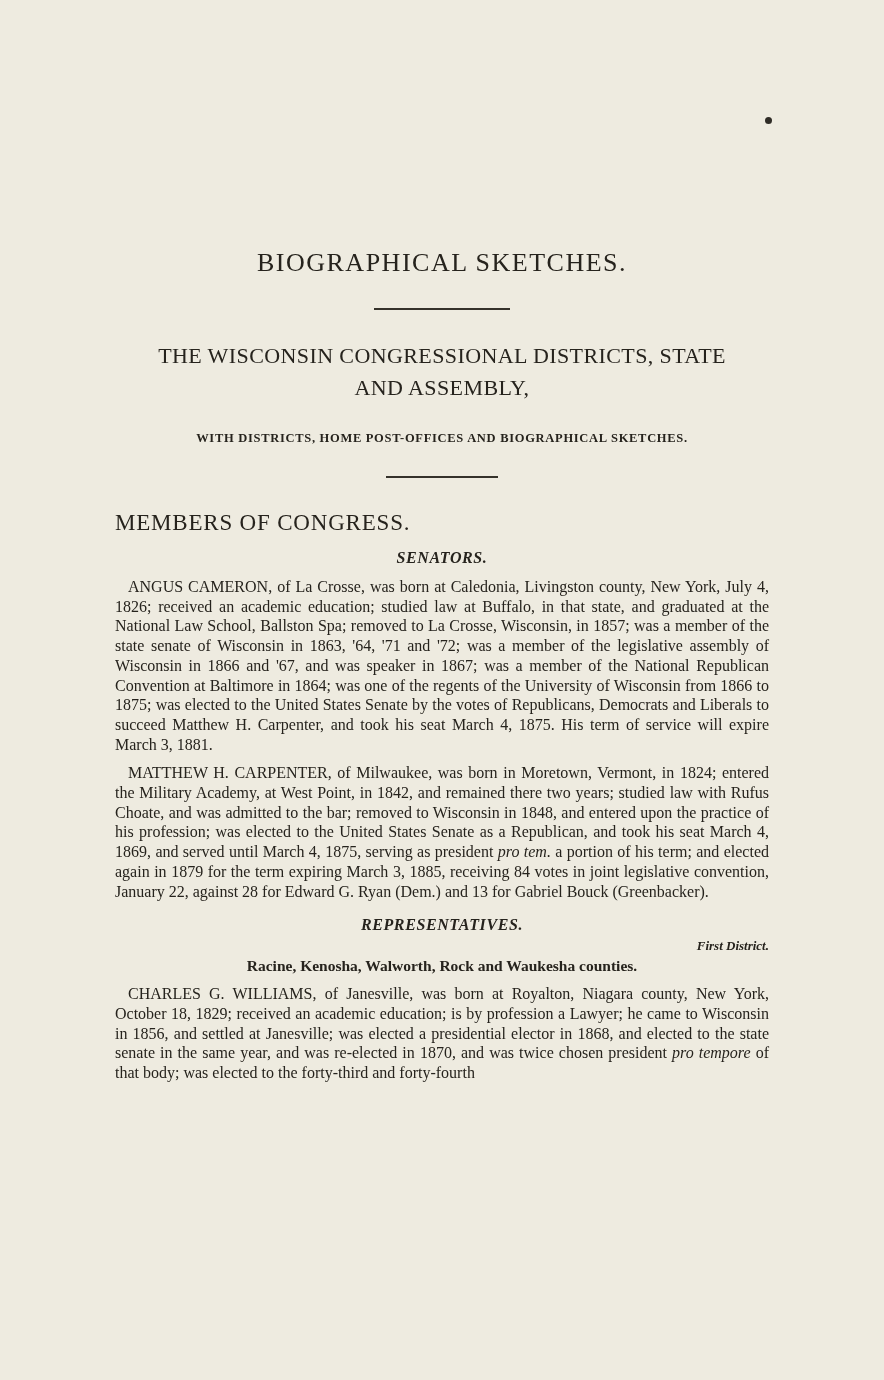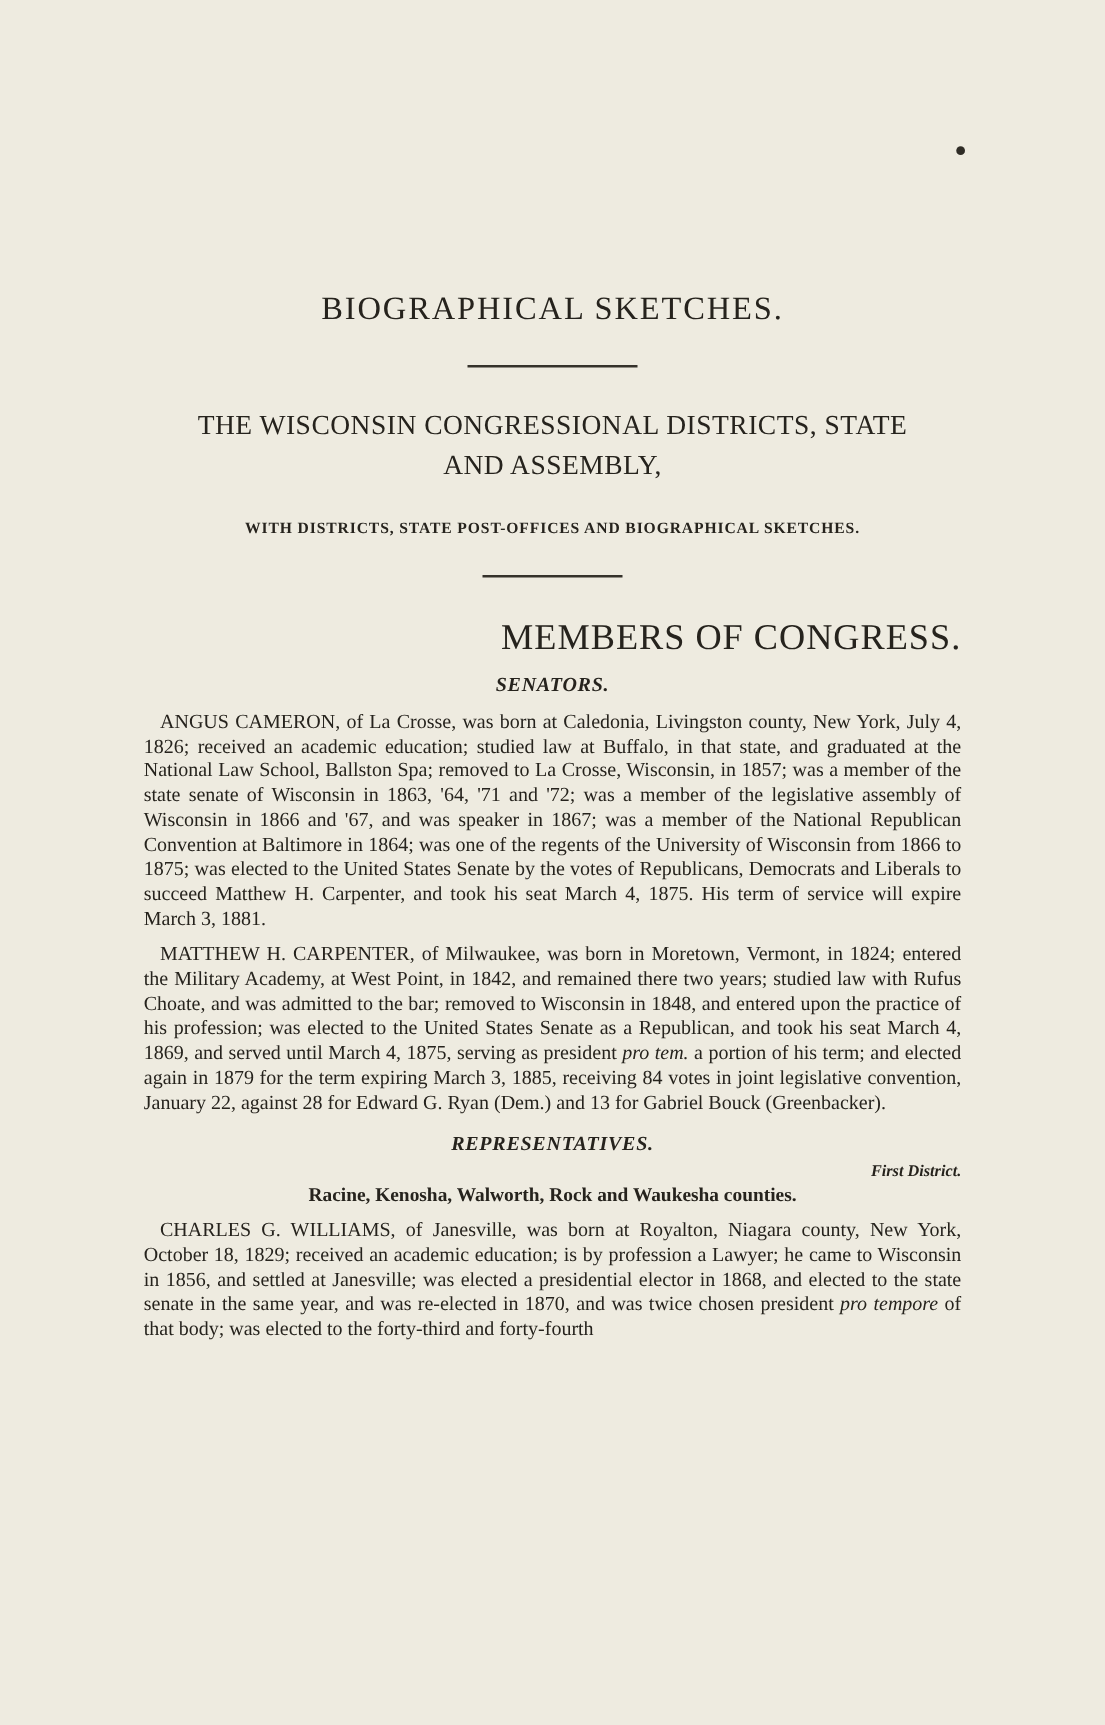--- a/index.html
+++ b/index.html
@@ -28,21 +28,21 @@
     height: 7px;
     border-radius: 50%;
     background: #2f2c26;
   }
   .content {
     width: 654px;
     margin: 0 auto;
     padding-top: 232px;
   }
   .title {
-    margin: 0;
+    margin: 16px;
     text-align: center;
     font-size: 26px;
     font-weight: normal;
     letter-spacing: 1.5px;
   }
   .rule {
     height: 2px;
     background: #35322b;
     margin: 30px auto 0 auto;
   }
@@ -57,22 +57,22 @@
   }
   .subheading {
     margin-top: 27px;
     text-align: center;
     font-size: 12.5px;
     font-weight: bold;
     letter-spacing: 0.7px;
   }
   .members-heading {
     margin: 32px 0 0 0;
-    text-align: right;
-    font-size: 29px;
+    text-align: left;
+    font-size: 23px;
     font-weight: normal;
     letter-spacing: 0.8px;
   }
   .sub-section-heading {
     margin: 13px 0 0 0;
     text-align: center;
     font-size: 16px;
     font-weight: bold;
     font-style: italic;
     letter-spacing: 0.6px;
@@ -110,21 +110,21 @@
 
     <h1 class="title">BIOGRAPHICAL SKETCHES.</h1>
 
     <div class="rule rule-top"></div>
 
     <div class="heading">
       <div>THE WISCONSIN CONGRESSIONAL DISTRICTS, STATE</div>
       <div>AND ASSEMBLY,</div>
     </div>
 
-    <div class="subheading">WITH DISTRICTS, STATE POST-OFFICES AND BIOGRAPHICAL SKETCHES.</div>
+    <div class="subheading">WITH DISTRICTS, HOME POST-OFFICES AND BIOGRAPHICAL SKETCHES.</div>
 
     <div class="rule rule-mid"></div>
 
     <h2 class="members-heading">MEMBERS OF CONGRESS.</h2>
 
     <h3 class="sub-section-heading">SENATORS.</h3>
 
     <p class="bio"><span>ANGUS CAMERON, of La Crosse, was born at Caledonia, Livingston county, New York, July 4, 1826; received an academic education; studied law at Buffalo, in that state, and graduated at the National Law School, Ballston Spa; removed to La Crosse, Wisconsin, in 1857; was a member of the state senate of Wisconsin in 1863, '64, '71 and '72; was a member of the legislative assembly of Wisconsin in 1866 and '67, and was speaker in 1867; was a member of the National Republican Convention at Baltimore in 1864; was one of the regents of the University of Wisconsin from 1866 to 1875; was elected to the United States Senate by the votes of Republicans, Democrats and Liberals to succeed Matthew H. Carpenter, and took his seat March 4, 1875. His term of service will expire March 3, 1881.</span></p>
 
     <p class="bio"><span>MATTHEW H. CARPENTER, of Milwaukee, was born in Moretown, Vermont, in 1824; entered the Military Academy, at West Point, in 1842, and remained there two years; studied law with Rufus Choate, and was admitted to the bar; removed to Wisconsin in 1848, and entered upon the practice of his profession; was elected to the United States Senate as a Republican, and took his seat March 4, 1869, and served until March 4, 1875, serving as president </span><i>pro tem.</i><span> a portion of his term; and elected again in 1879 for the term expiring March 3, 1885, receiving 84 votes in joint legislative convention, January 22, against 28 for Edward G. Ryan (Dem.) and 13 for Gabriel Bouck (Greenbacker).</span></p>

